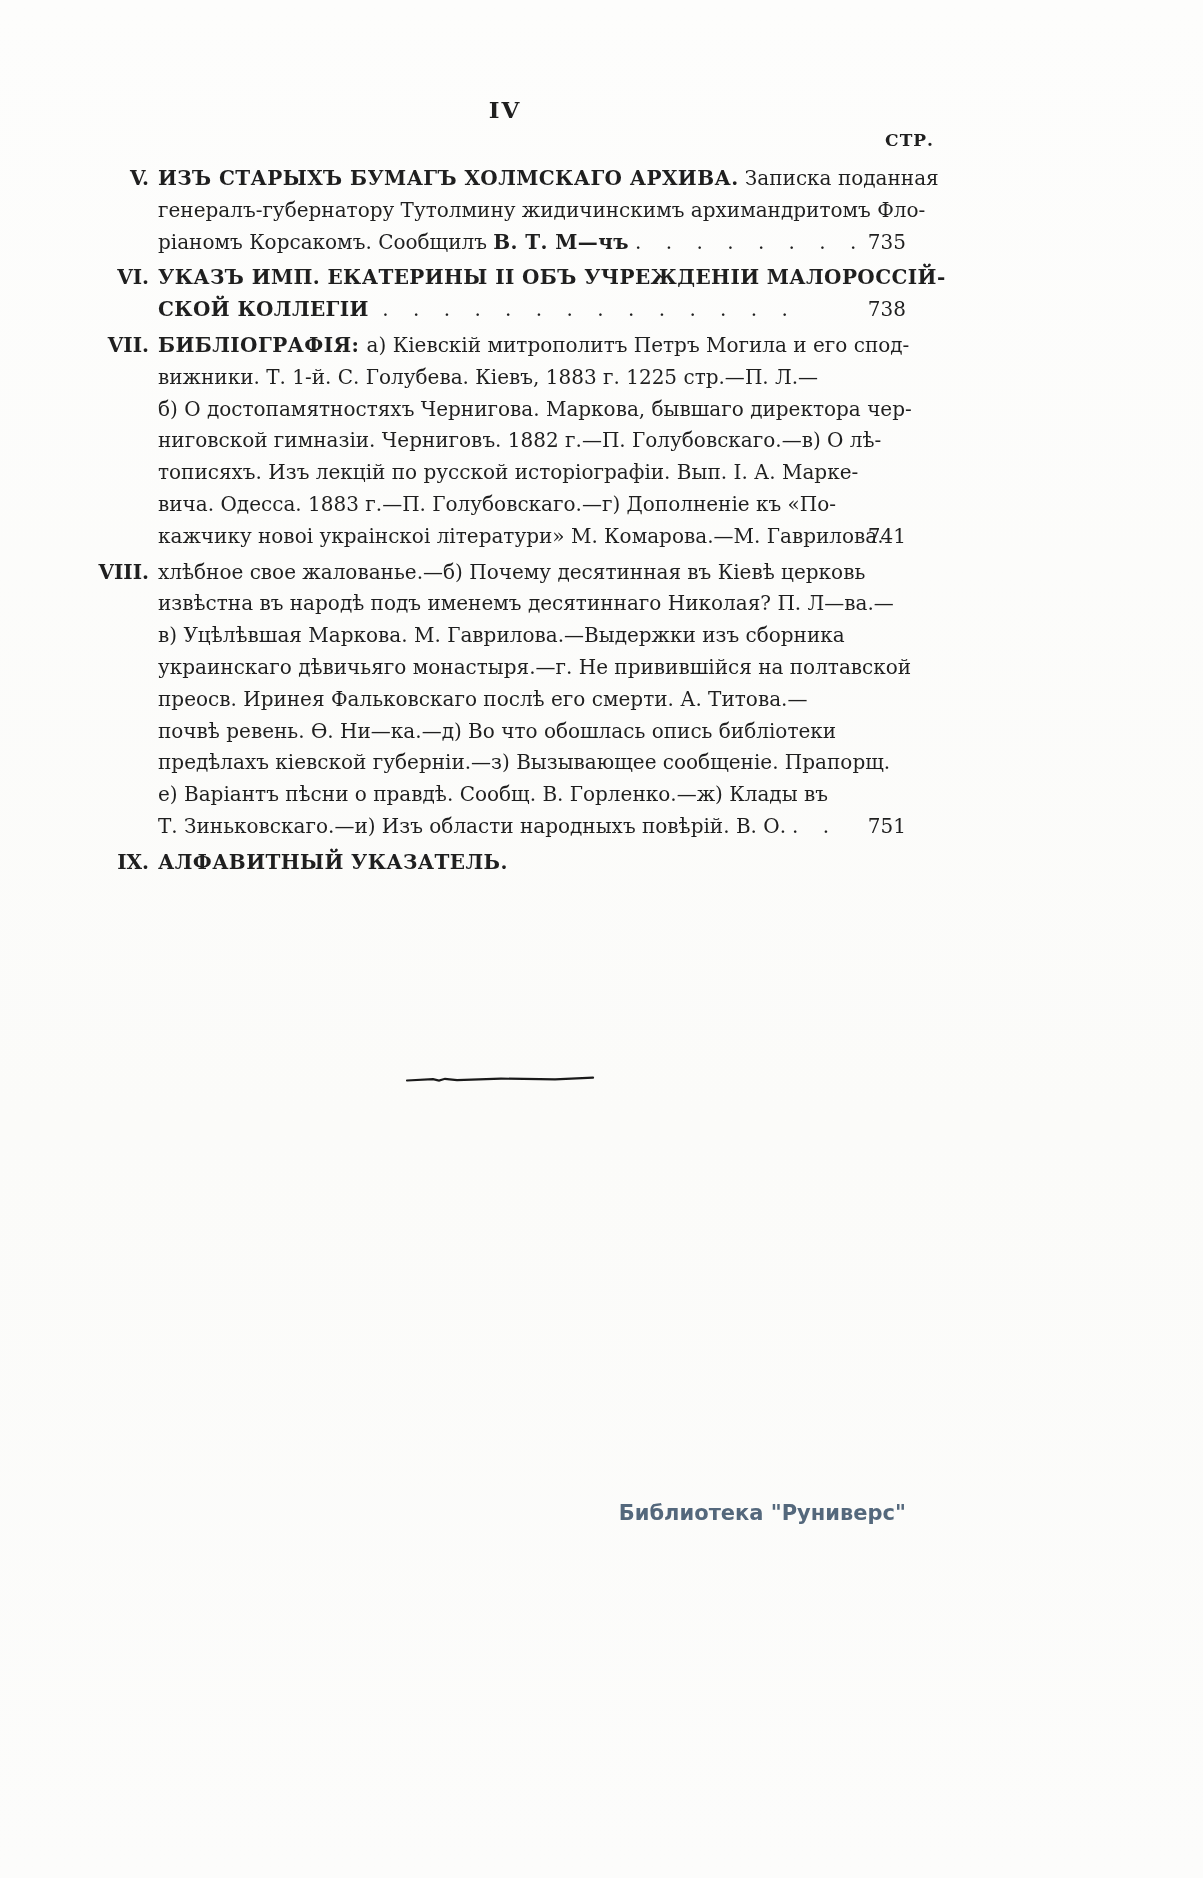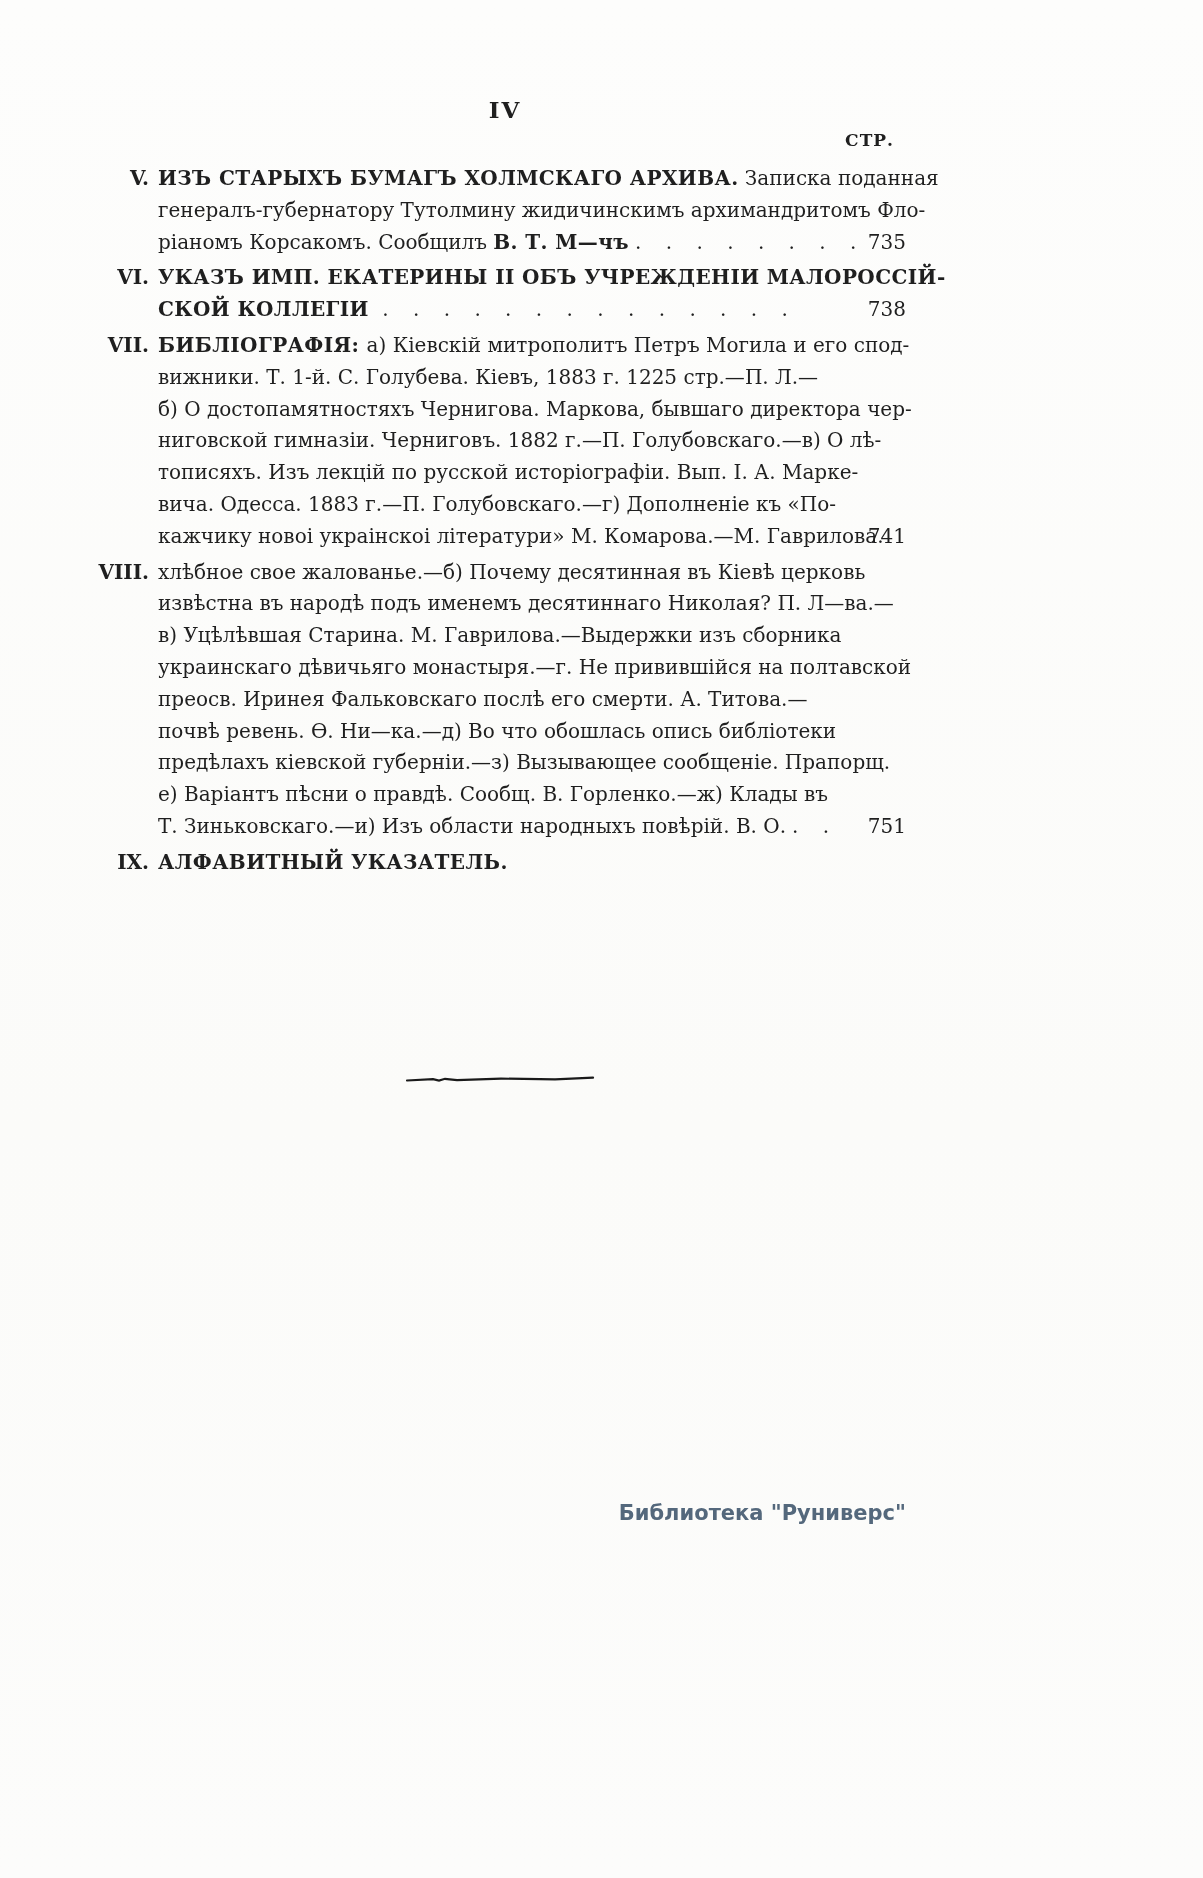--- a/index.html
+++ b/index.html
@@ -20,21 +20,21 @@
     left: 445px;
     width: 120px;
     text-align: center;
     font-size: 23px;
     font-weight: bold;
     letter-spacing: 2px;
   }
   .col-header {
     position: absolute;
     top: 130px;
-    left: 744px;
+    left: 784px;
     width: 150px;
     text-align: right;
     font-size: 17px;
     font-weight: bold;
     letter-spacing: 1px;
   }
   .toc {
     position: absolute;
     left: 98px;
     top: 163px;
@@ -109,21 +109,21 @@
           <div class="line"><span class="seg plain">тописяхъ. Изъ лекцій по русской исторіографіи. Вып. I. А. Марке-</span></div>
           <div class="line"><span class="seg plain">вича. Одесса. 1883 г.—</span><span class="seg italic">П. Голубовскаго.</span><span class="seg plain">—г) Дополненіе къ «По-</span></div>
           <div class="line"><span class="seg plain">кажчику новоі украінскоі літератури» М. Комарова.—</span><span class="seg italic">М. Гаврилова.</span><span class="pageno">741</span></div>
         </div>
       </div>
       <div class="entry">
         <div class="numeral">VIII.</div>
         <div class="lines">
           <div class="line"><span class="seg plain">хлѣбное свое жалованье.—б) Почему десятинная въ Кіевѣ церковь</span></div>
           <div class="line"><span class="seg plain">извѣстна въ народѣ подъ именемъ десятиннаго Николая? </span><span class="seg italic">П. Л—ва.</span><span class="seg plain">—</span></div>
-          <div class="line"><span class="seg plain">в) Уцѣлѣвшая Старина. </span><span class="seg italic">М. Гаврилова.</span><span class="seg plain">—Выдержки изъ сборника</span></div>
+          <div class="line"><span class="seg plain">в) Уцѣлѣвшая Маркова. </span><span class="seg italic">М. Гаврилова.</span><span class="seg plain">—Выдержки изъ сборника</span></div>
           <div class="line"><span class="seg plain">украинскаго дѣвичьяго монастыря.—г. Не привившійся на полтавской</span></div>
           <div class="line"><span class="seg plain">преосв. Иринея Фальковскаго послѣ его смерти. </span><span class="seg italic">А. Титова.</span><span class="seg plain">—</span></div>
           <div class="line"><span class="seg plain">почвѣ ревень. </span><span class="seg italic">Ѳ. Ни—ка.</span><span class="seg plain">—д) Во что обошлась опись библіотеки</span></div>
           <div class="line"><span class="seg plain">предѣлахъ кіевской губерніи.—з) Вызывающее сообщеніе. Прапорщ.</span></div>
           <div class="line"><span class="seg plain">е) Варіантъ пѣсни о правдѣ. Сообщ. </span><span class="seg italic">В. Горленко.</span><span class="seg plain">—ж) Клады въ</span></div>
           <div class="line"><span class="seg italic">Т. Зиньковскаго.</span><span class="seg plain">—и) Изъ области народныхъ повѣрій. </span><span class="seg italic">В. О.</span><span class="seg dots">. .</span><span class="pageno">751</span></div>
         </div>
       </div>
       <div class="entry">
         <div class="numeral">IX.</div>

